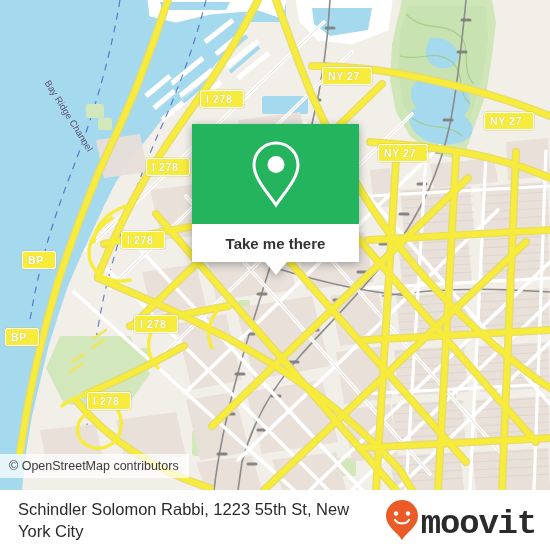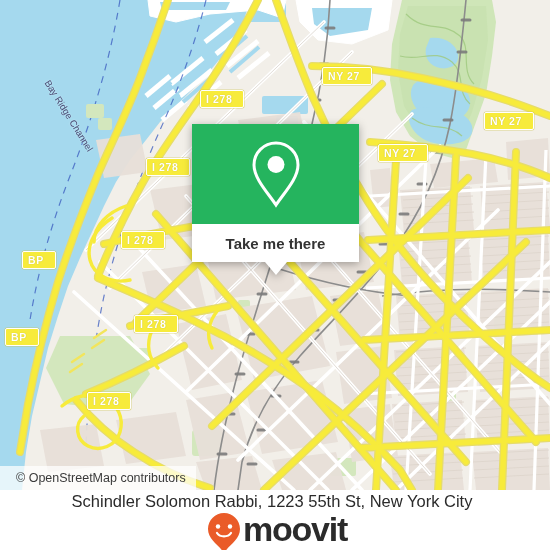--- a/index.html
+++ b/index.html
@@ -48,24 +48,24 @@
     color: #4a4a72;
     font-size: 9.5px;
     white-space: nowrap;
     transform-origin: 0 0;
     text-shadow: 0 0 2px #bfe5f5, 0 0 2px #bfe5f5;
   }
 
   
   .attrib {
     position: absolute;
-    left: 0; bottom: 0;
+    left: 0; bottom: 12px;
     height: 24px;
     display: flex; align-items: center;
-    padding: 0 10px 0 16px;
+    padding: 0 10px 0 9px;
     background: rgba(255,255,255,0.72);
     font-size: 12.5px;
     color: #3a3a3a;
     white-space: nowrap;
   }
 
   
   .callout {
     position: absolute;
     left: 192px; top: 124px;
@@ -97,33 +97,33 @@
   .pin-svg { display: block; }
 
   
   .footer {
     position: absolute;
     left: 0; top: 490px;
     width: 550px; height: 60px;
     background: #ffffff;
     display: flex; align-items: center;
     padding: 0 14px 0 18px;
-    flex-direction: column;
   }
   .footer-title {
     flex: 1 1 auto;
     font-size: 16.5px;
     line-height: 22px;
     color: #2b2b2b;
     padding-right: 10px;
   }
   .brand {
     flex: 0 0 auto;
-    display: flex; align-items: flex-start;
+    display: flex; align-items: flex-end;
     gap: 2px;
+    font-family: Liberation Mono, monospace;
   }
   .brand-word {
     font-size: 34px;
     line-height: 34px;
     font-weight: bold;
     letter-spacing: -1.2px;
     color: #2b2b2b;
   }
 </style>
 </head>

